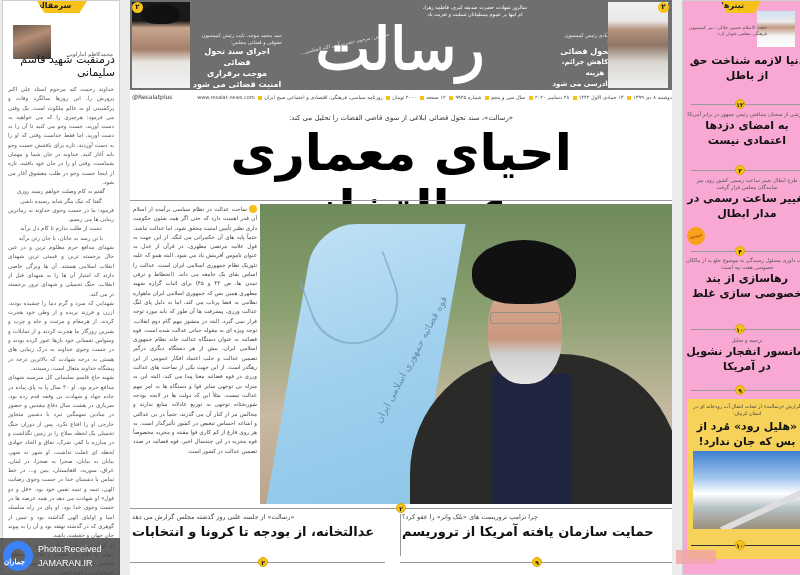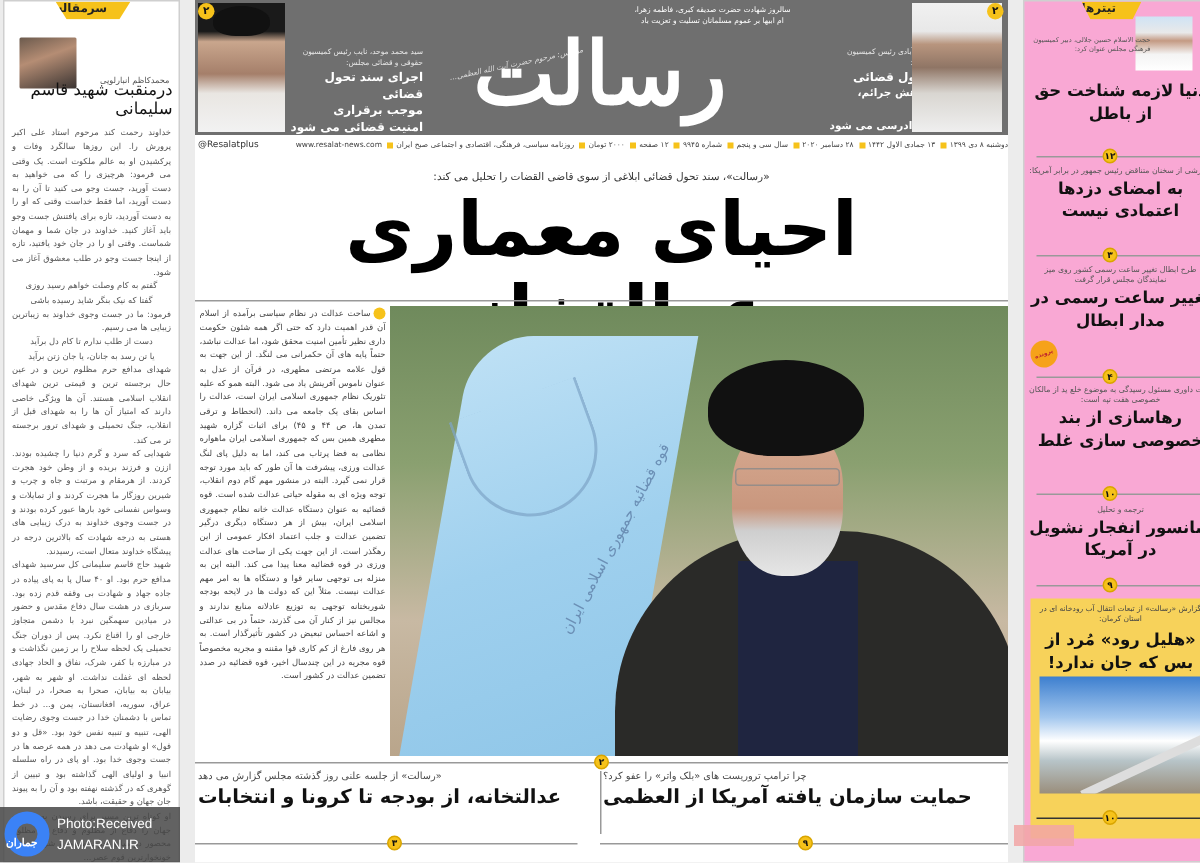--- a/index.html
+++ b/index.html
@@ -22,21 +22,21 @@
   .left-body { position: absolute; left: 5px; right: 5px; top: 84px; font-size: 5.6px; line-height: 9.3px; color: #555; text-align: justify; direction: rtl; }
   .left-body p { margin-bottom: 0; }
 
   
   .masthead { position: absolute; left: 0; top: 0; width: 542px; height: 90px; background: #6f6f6f; }
   .mh-left-photo { position: absolute; left: 2px; top: 2px; width: 58px; height: 86px; background: linear-gradient(180deg,#1a1a1a 0%,#1a1a1a 22%,#c9a68d 30%,#a57f6a 55%,#e9e6e2 70%,#f2f2f2 100%); }
   .mh-left-photo .turban { position: absolute; left: 10px; top: 2px; width: 38px; height: 20px; background: #111; border-radius: 50% 50% 40% 40%; }
   .mh-badge { position: absolute; width: 11px; height: 11px; border-radius: 50%; background: #f6c21a; color: #111; font-size: 7px; font-weight: bold; text-align: center; line-height: 11px; }
   .mh-story { position: absolute; direction: rtl; text-align: right; color: #fff; }
   .mh-story .kicker { font-size: 5px; color: #e8e8e8; line-height: 7px; }
-  .mh-story .head { font-size: 8px; font-weight: bold; line-height: 11px; color: #fff; }
+  .mh-story .head { font-size: 8px; font-weight: bold; line-height: 11px; color: #fff; text-align: center; }
   .mh-logo { position: absolute; left: 150px; top: 14px; width: 240px; height: 70px; color: #fff; font-size: 58px; font-weight: bold; font-family: "DejaVu Serif", serif; text-align: center; direction: rtl; line-height: 70px; letter-spacing: -2px; }
   .mh-condol { position: absolute; left: 290px; top: 4px; width: 110px; font-size: 5px; color: #fff; text-align: center; direction: rtl; line-height: 7px; }
   .mh-calli { position: absolute; left: 150px; top: 42px; width: 110px; font-size: 5px; color: #ddd; font-style: italic; direction: rtl; transform: rotate(-12deg); }
   .mh-right-photo { position: absolute; left: 478px; top: 2px; width: 60px; height: 86px; background: linear-gradient(180deg,#f1f1f1 0%,#e8e8e8 22%,#b8957e 32%,#8f7565 50%,#d9d6d1 70%,#efefef 100%); }
 
   
   .infobar { position: absolute; left: 0; top: 92px; width: 542px; height: 10px; font-size: 5px; line-height: 10px; color: #444; direction: rtl; white-space: nowrap; overflow: hidden; }
   .infobar .dot { display: inline-block; width: 4px; height: 4px; background: #f6c21a; margin: 0 2px; vertical-align: middle; }
   .infobar .handle { position: absolute; left: 2px; top: 0; direction: ltr; font-size: 6px; color: #333; }
 
@@ -170,21 +170,21 @@
       <div class="face"></div>
       <div class="glasses"></div>
       <div class="turban"></div>
     </div>
 
     <div class="rule" style="left:0;top:508px;width:542px;"></div>
     <div class="badge" style="left:266px;top:503px;">۲</div>
 
     <div class="bottom-story" style="left:272px;width:268px;">
       <div class="kicker">چرا ترامپ تروریست های «بلک واتر» را عفو کرد؟</div>
-      <div class="head">حمایت سازمان یافته آمریکا از العظمی</div>
+      <div class="head">حمایت سازمان یافته آمریکا از تروریسم</div>
     </div>
     <div class="rule" style="left:270px;top:514px;width:1px;height:42px;"></div>
     <div class="bottom-story" style="left:2px;width:266px;">
       <div class="kicker">«رسالت» از جلسه علنی روز گذشته مجلس گزارش می دهد</div>
       <div class="head">عدالتخانه، از بودجه تا کرونا و انتخابات</div>
     </div>
     <div class="rule" style="left:0;top:562px;width:255px;"></div>
     <div class="rule" style="left:270px;top:562px;width:272px;"></div>
     <div class="badge" style="left:402px;top:557px;">۹</div>
     <div class="badge" style="left:128px;top:557px;">۳</div>

